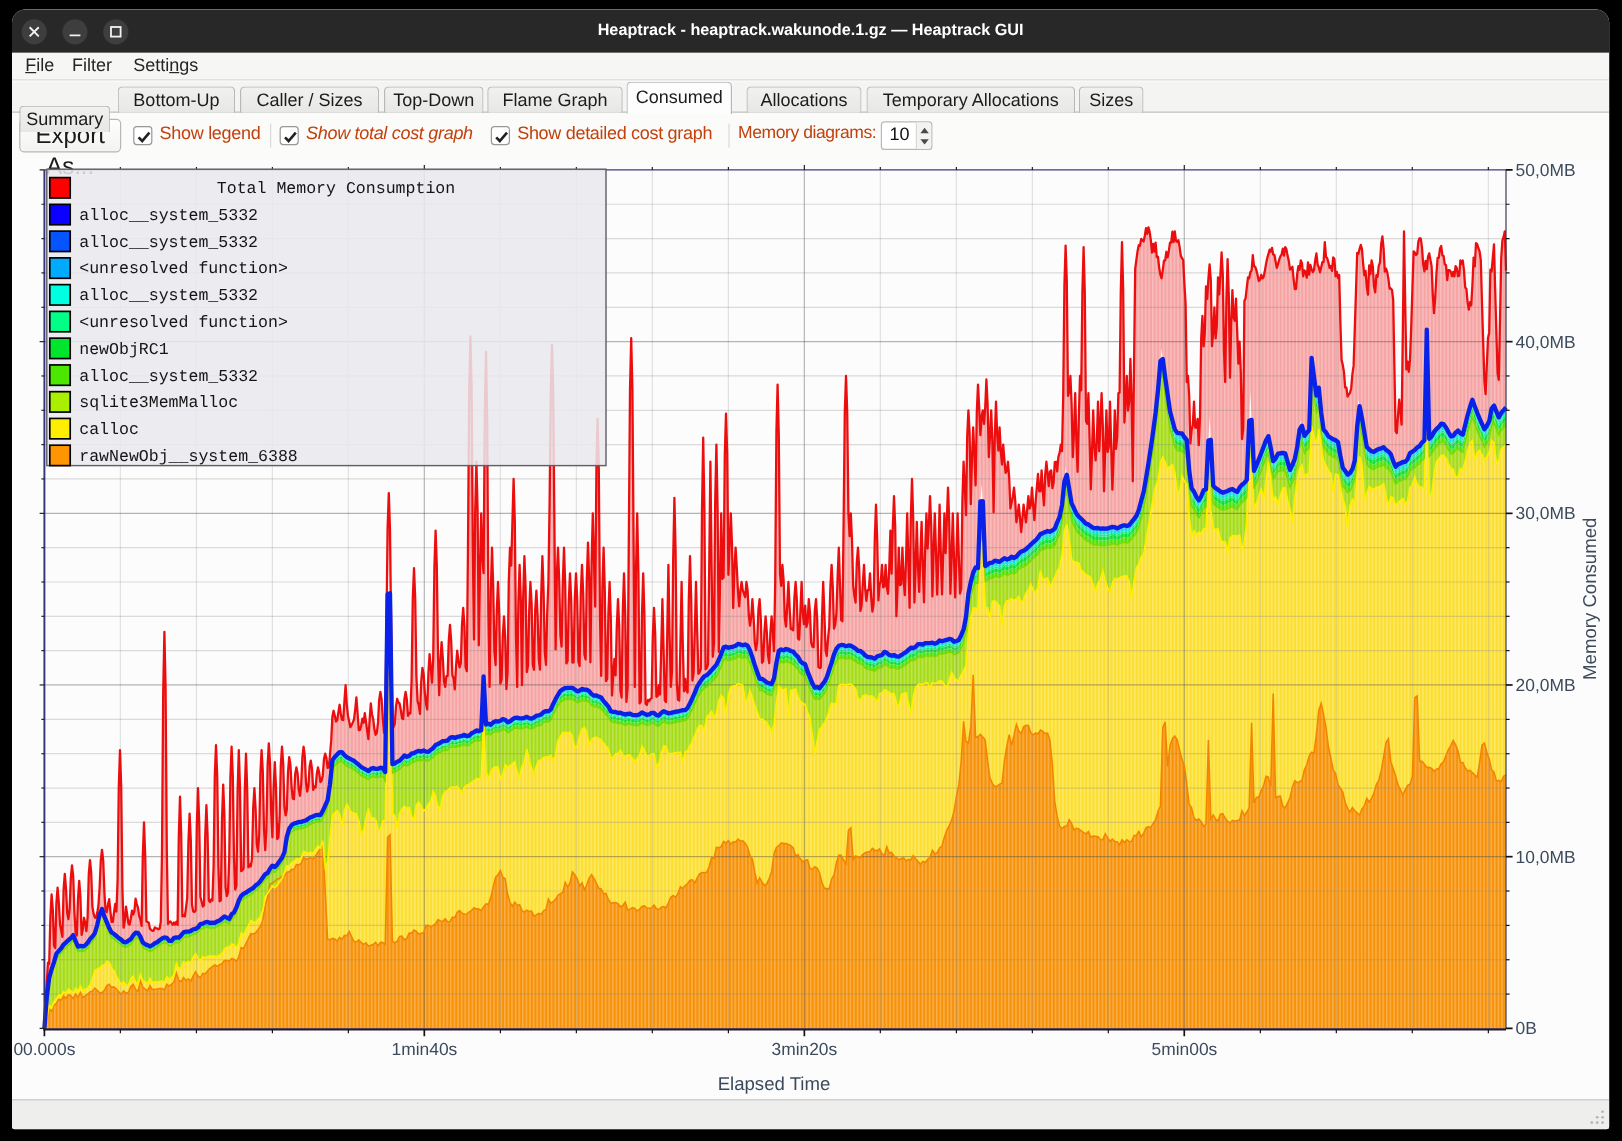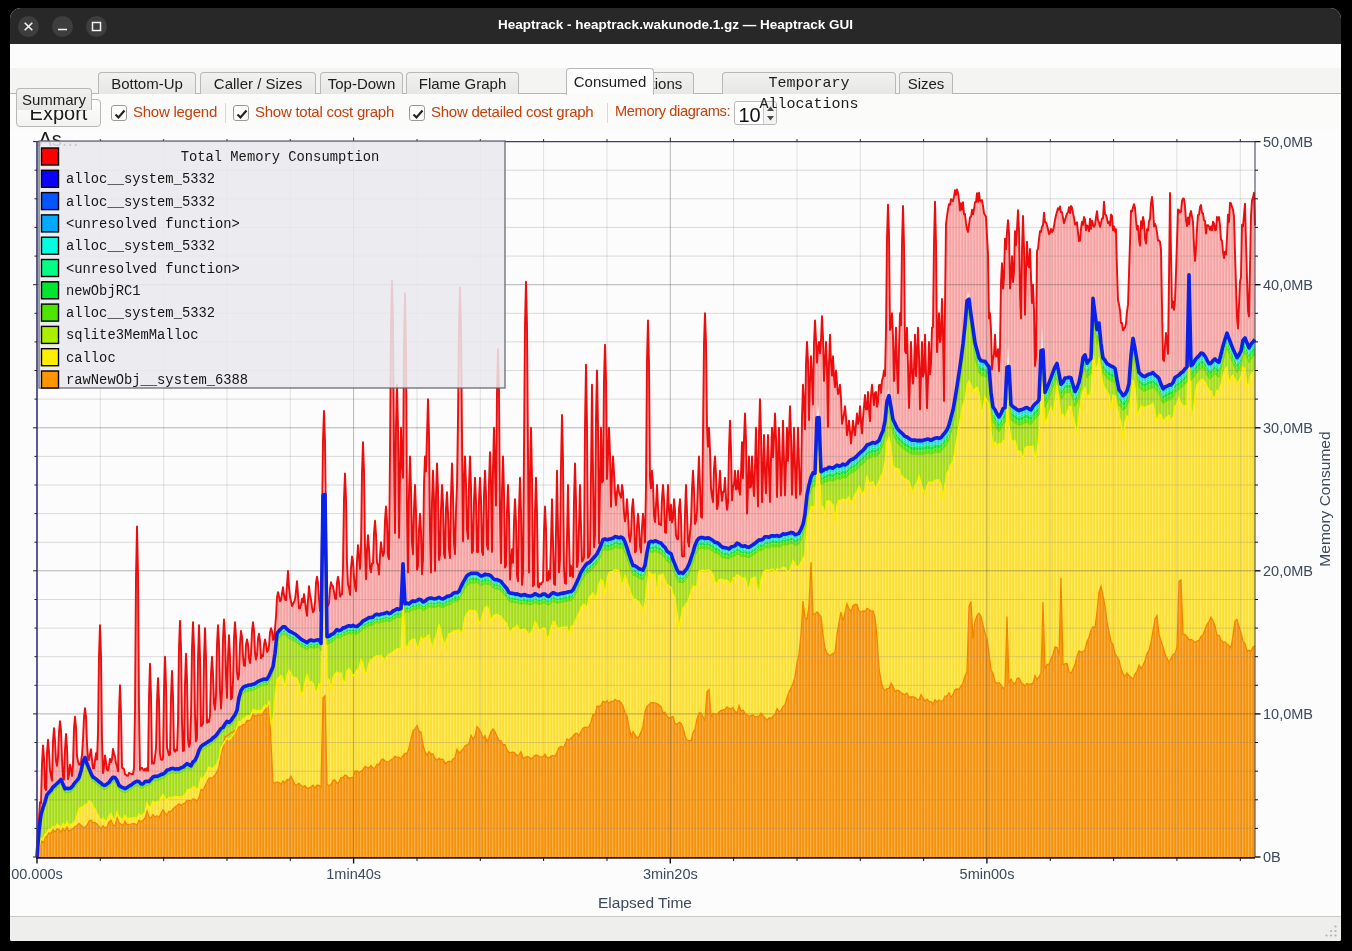--- a/index.html
+++ b/index.html
@@ -12,64 +12,69 @@
 .tabline { position:absolute; left:0; top:85px; width:100%; height:1px; background:#b6b6b6; }
 .tab { position:absolute; top:64px; height:22px; background:linear-gradient(#f1f1f0,#e7e7e6); border:1px solid #b8b8b8; border-bottom:none; border-radius:4px 4px 0 0; font-size:15px; color:#1c1c1c; text-align:center; line-height:21px; z-index:2; }
 .tab.active { top:60px; height:27px; background:#fdfdfd; line-height:25px; z-index:3; }
 .toolbar { position:absolute; left:0; top:86px; width:100%; height:38px; background:#fbfbfa; }
 .btn { position:absolute; left:6px; top:5px; width:85px; height:28px; background:linear-gradient(#fefefe,#f3f3f2); border:1px solid #b7b7b7; border-radius:4px; font-size:20px; color:#1a1a1a; text-align:center; line-height:26px; }
 .cb { position:absolute; top:11px; width:16px; height:16px; background:#fff; border:1px solid #989898; border-radius:3px; }
 .cb svg { position:absolute; left:1px; top:1px; }
 .tlabel { position:absolute; top:9px; font-size:15px; color:#c2410c; white-space:nowrap; letter-spacing:-0.25px; }
 .sep { position:absolute; top:9px; width:1px; height:20px; background:#d9d9d8; }
 .spin { position:absolute; left:724px; top:7px; width:43px; height:23.5px; background:#fff; border:1px solid #b9b9b9; border-radius:3px; }
-.spin .val { position:absolute; left:0; top:1.5px; width:29px; text-align:center; font-size:20px; color:#111; }
+.spin .val { position:absolute; left:0; top:1.5px; width:29px; text-align:center; font-size:15px; color:#111; }
 .spin .btns { position:absolute; right:0; top:0; width:13px; height:100%; background:#f3f3f2; border-left:1px solid #c9c9c9; border-radius:0 3px 3px 0; }
 .statusbar { position:absolute; left:0; top:908px; width:100%; height:25px; background:#eeeeed; border-top:1px solid #c8c8c8; }
 </style></head>
 <body>
 <div class="win">
   <div class="titlebar">
     <div class="tbtn" style="left:7.5px;"><svg width="21" height="21">
           <path d="M6.7 6.7 L14.3 14.3 M14.3 6.7 L6.7 14.3" stroke="#f2f2f2" stroke-width="1.6"></path>
         </svg></div>
     <div class="tbtn" style="left:41.5px;"><svg width="21" height="21">
           <path d="M6 13.5 H15" stroke="#f2f2f2" stroke-width="1.6"></path>
         </svg></div>
     <div class="tbtn" style="left:75.5px;"><svg width="21" height="21">
           <rect x="6.5" y="6.5" width="8" height="8" fill="none" stroke="#f2f2f2" stroke-width="1.5"></rect>
         </svg></div>
     <div class="title">Heaptrack - heaptrack.wakunode.1.gz — Heaptrack GUI</div>
   </div>
+  <div class="menubar">
+    <span style="left:11px;"><u>F</u>ile</span>
+    <span style="left:50px;">Filter</span>
+    <span style="left:101px;">Setti<u>n</u>gs</span>
+  </div>
   <div class="tabbar"></div>
   <div class="tabline"></div>
   <div class="tab" style="left:6px; width:76px;margin-top:16px;">Summary</div>
   <div class="tab" style="left:88px; width:98px;">Bottom-Up</div>
   <div class="tab" style="left:190px; width:116px;">Caller / Sizes</div>
   <div class="tab" style="left:310px; width:83px;">Top-Down</div>
   <div class="tab" style="left:396px; width:113px;">Flame Graph</div>
-  <div class="tab active" style="left:512px; width:88px;margin-left:44px;">Consumed</div>
-  <div class="tab" style="left:588px; width:96px;">Allocations</div>
-  <div class="tab" style="left:712px; width:174px;font-family:Liberation Mono, monospace;">Temporary Allocations</div>
+  <div class="tab active" style="left:512px; width:88px;">Consumed</div>
+  <div class="tab" style="left:612px; width:96px;">Allocations</div>
+  <div class="tab" style="left:712px; width:174px;">Temporary Allocations</div>
   <div class="tab" style="left:889px; width:54px;">Sizes</div>
   <div class="toolbar">
     <div class="btn">Export As...</div>
     <div class="cb" style="left:101px;">
         <svg width="14" height="14">
           <path d="M2.5 7.5 L5.5 10.5 L11.5 3.5" stroke="#222" stroke-width="2.2" fill="none"></path>
         </svg>
       </div>
     <div class="tlabel" style="left:123px;">Show legend</div>
     <div class="sep" style="left:215px;"></div>
     <div class="cb" style="left:223px;">
         <svg width="14" height="14">
           <path d="M2.5 7.5 L5.5 10.5 L11.5 3.5" stroke="#222" stroke-width="2.2" fill="none"></path>
         </svg>
       </div>
-    <div class="tlabel" style="left:245px;">Show total cost graph</div>
+    <div class="tlabel" style="left:245px;font-style:italic;">Show total cost graph</div>
     <div class="cb" style="left:399px;">
         <svg width="14" height="14">
           <path d="M2.5 7.5 L5.5 10.5 L11.5 3.5" stroke="#222" stroke-width="2.2" fill="none"></path>
         </svg>
       </div>
     <div class="tlabel" style="left:421px;">Show detailed cost graph</div>
     <div class="sep" style="left:597px;"></div>
     <div class="tlabel" style="left:605px; font-size:14.6px; letter-spacing:-0.35px;">Memory diagrams:</div>
     <div class="spin">
       <div class="val">10</div>

